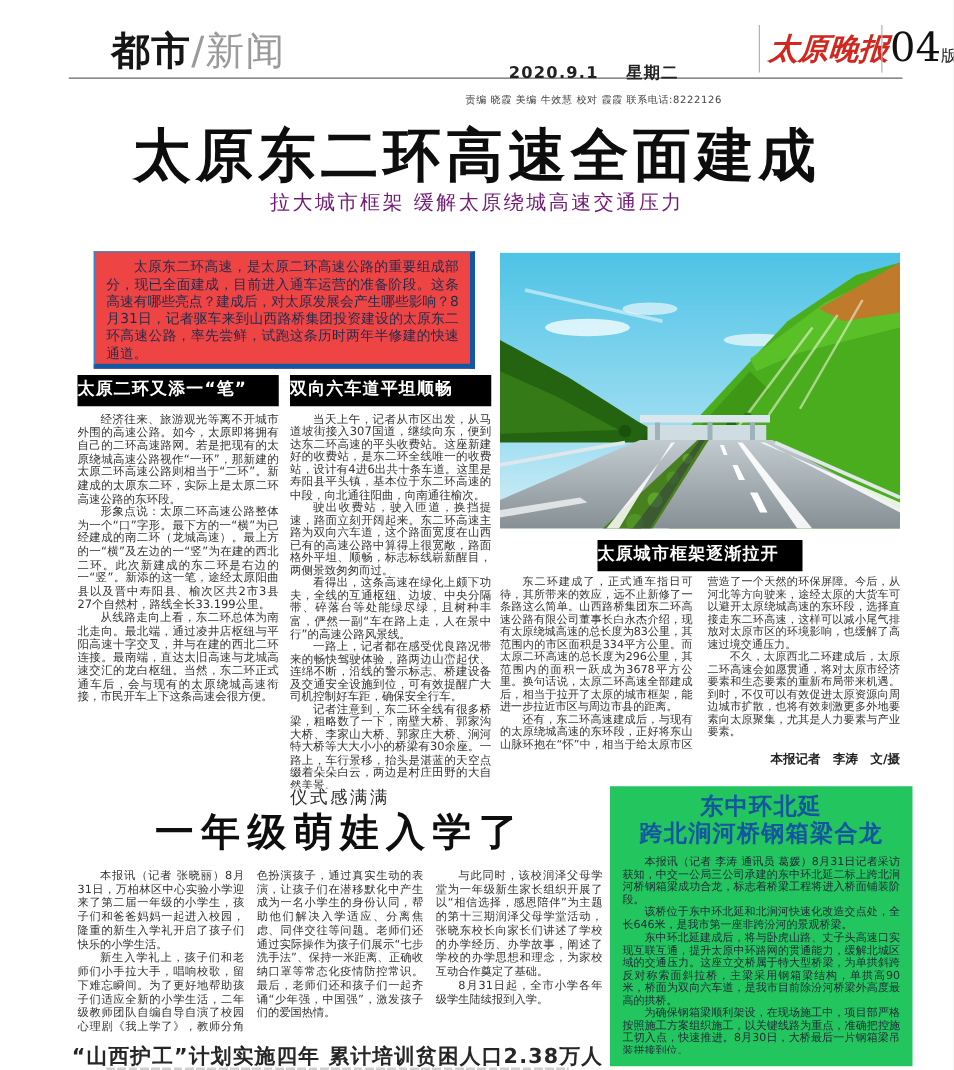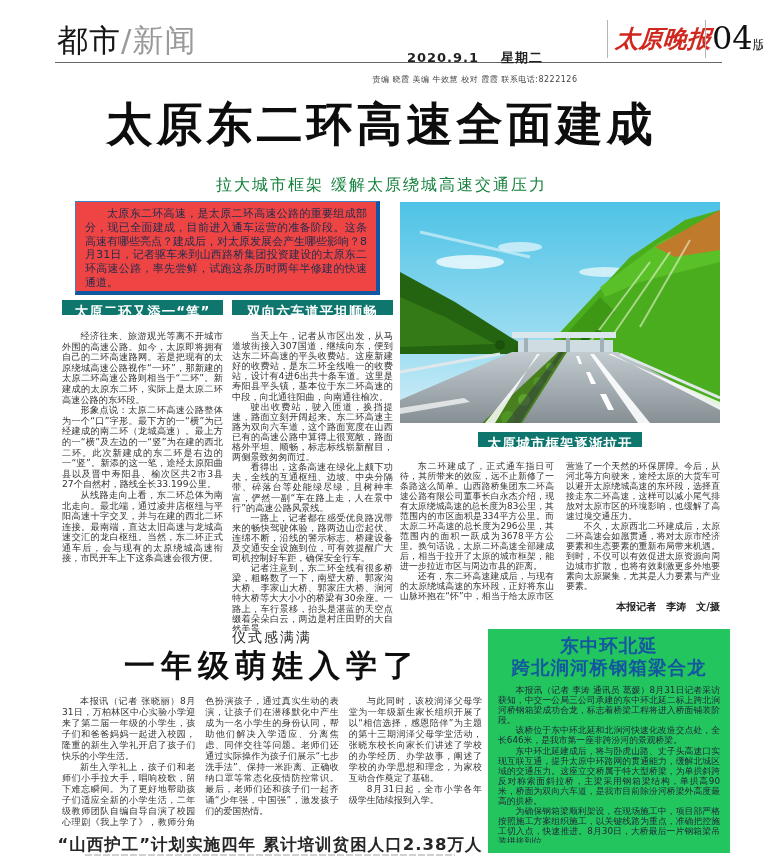--- a/index.html
+++ b/index.html
@@ -1,50 +1,50 @@
 <!DOCTYPE html>
 <html><head>
 <meta charset="utf-8">
 <style>
   html,body{margin:0;padding:0;background:#e8e8e8;}
   .page{position:relative;width:763px;height:856px;background:#fff;overflow:hidden;
         font-family:"DejaVu Sans","Liberation Sans",sans-serif;color:#2b2b2b;margin:0 auto;}
   
   .masthead{position:absolute;left:55px;top:16px;width:667px;height:46px;border-bottom:1.5px solid #666;}
   .section-title{position:absolute;left:2px;top:4px;font-size:31px;letter-spacing:1px;}
-  .section-title .bold{font-weight:400;color:#161616;}
+  .section-title .bold{font-weight:700;color:#161616;margin-left:32px;}
   .section-title .light{color:#9a9a9a;font-weight:400;}
   .date-block{position:absolute;left:295px;top:5px;width:250px;text-align:center;}
   .date-line{font-size:13px;font-weight:bold;color:#222;letter-spacing:1px;margin-top:28px;}
   .date-line .weekday{margin-left:22px;}
   .staff-line{margin-top:7px;font-size:8px;color:#444;letter-spacing:.5px;white-space:nowrap;}
   .vdiv{position:absolute;top:4px;width:1px;height:38px;background:#b5b5b5;}
   .d1{left:552px;} .d2{left:650px;}
   .paper-name{position:absolute;left:560px;top:7px;width:86px;text-align:center;font-size:24px;
               font-weight:bold;color:#d0271e;font-style:italic;transform:skewX(-4deg);white-space:nowrap;}
   .page-num{position:absolute;left:657px;top:3px;white-space:nowrap;}
   .page-num .num{font-size:32px;color:#111;font-family:"DejaVu Serif","Liberation Serif",serif;}
   .page-num .suffix{font-size:13px;color:#222;}
   
   .main-headline{position:absolute;left:0;top:94px;width:763px;text-align:center;margin:0;
                  font-size:46px;font-weight:900;color:#0d0d0d;letter-spacing:4px;}
-  .subhead{position:absolute;left:0;top:175px;width:763px;text-align:center;
-           font-size:16px;color:#15803d;letter-spacing:2px;}
+  .subhead{position:absolute;left:0;top:152px;width:763px;text-align:center;
+           font-size:16px;color:#701a75;letter-spacing:2px;}
   
   .intro-box{position:absolute;left:75px;top:201px;width:305px;height:94px;box-sizing:border-box;
              background:#ef4444;border:1px solid #3a82c4;border-right:4px solid #1157a2;
              border-bottom:4px solid #1157a2;padding:5px 9px;}
   .intro-box p{margin:0;text-indent:2em;font-size:11px;line-height:13.8px;color:#1c2c4e;
                text-align:justify;font-weight:500;}
   
   .photo{position:absolute;left:400px;top:202px;width:320px;height:221px;overflow:hidden;}
   .photo svg{display:block;width:100%;height:100%;}
   
-  .sec-header{position:absolute;height:15px;line-height:23px;background:#0f766e;color:#fff;
-              text-align:center;font-size:13.5px;font-weight:bold;letter-spacing:1px;}
+  .sec-header{position:absolute;height:25px;line-height:23px;background:#000000;color:#fff;
+              text-align:left;font-size:13.5px;font-weight:bold;letter-spacing:1px;}
   .s1{left:62px;top:300px;width:161px;}
   .s2{left:232px;top:300px;width:161px;}
   .s3{left:478px;top:432px;width:164px;}
   
   .article-col{position:absolute;text-align:justify;font-size:9.2px;line-height:10.6px;
                color:#333;overflow:hidden;}
   .article-col p{margin:0;text-indent:2em;}
   .c1{left:62px;top:331px;width:161px;height:278px;}
   .c2{left:232px;top:331px;width:161px;height:300px;line-height:10.1px;}
   .c34{left:400px;top:461px;width:320px;height:140px;column-count:2;column-gap:12px;

